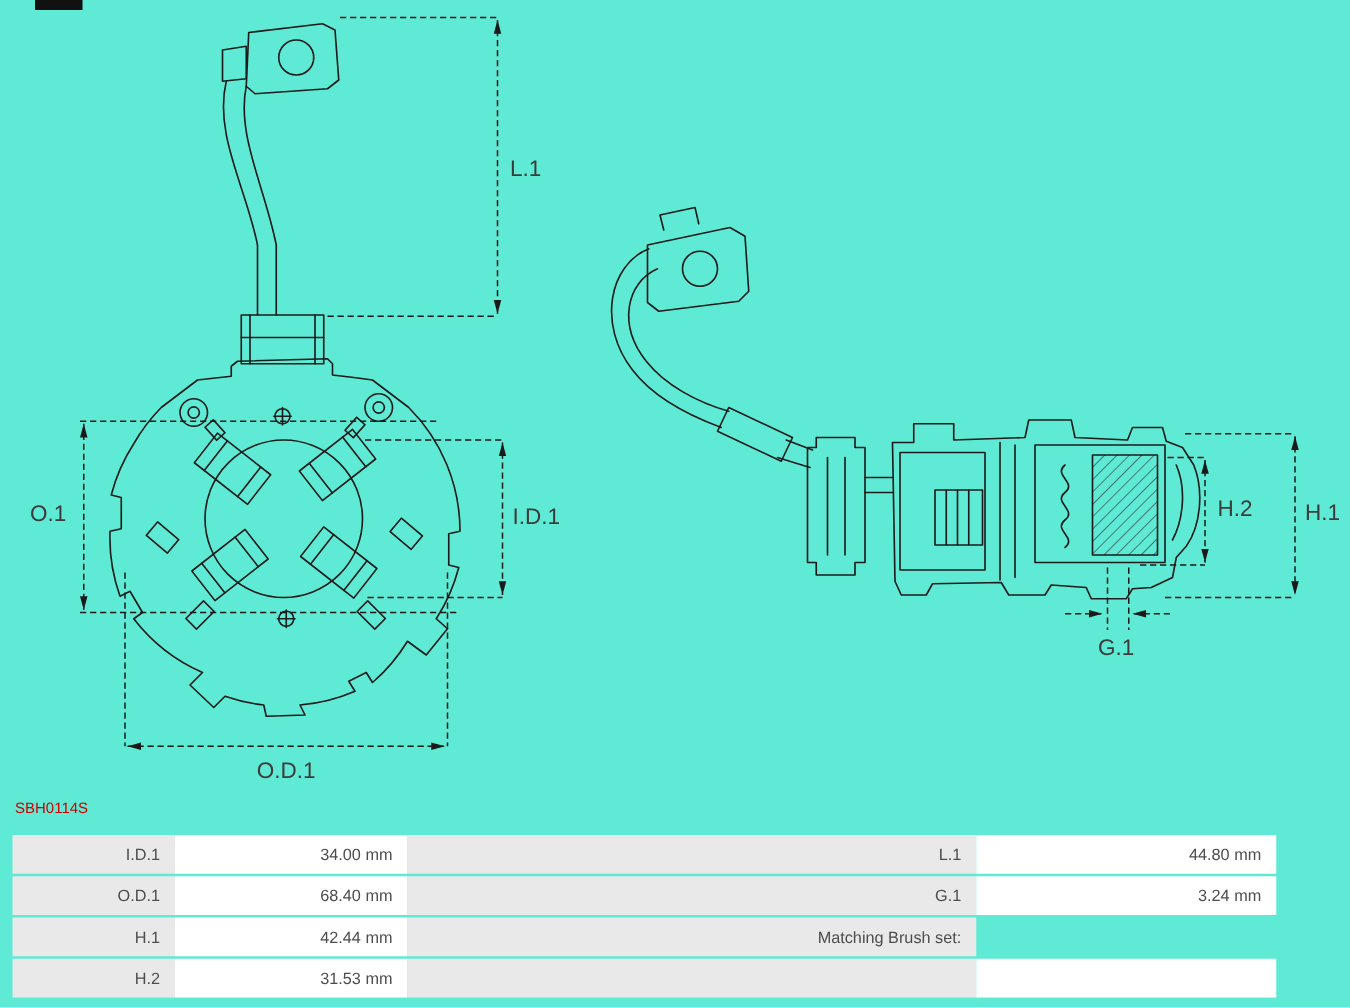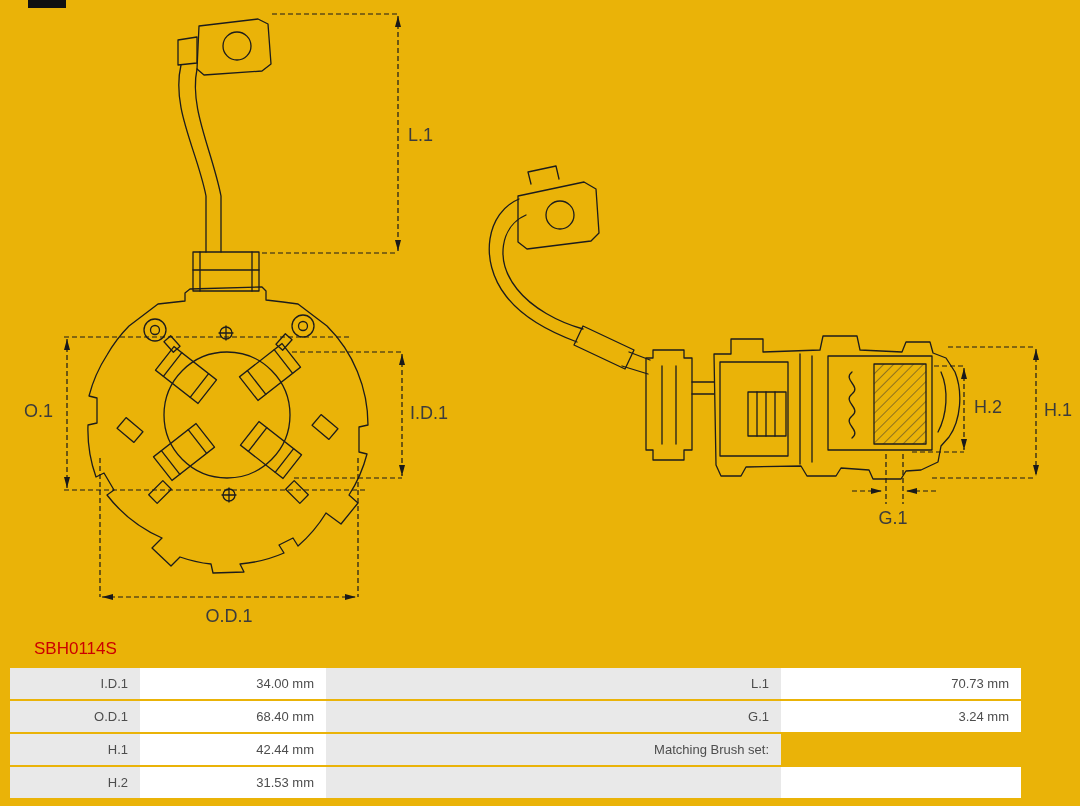--- a/index.html
+++ b/index.html
@@ -1,23 +1,23 @@
 <!DOCTYPE html>
 <html><head>
 <meta charset="utf-8">
 <style>
   html,body{margin:0;padding:0;background:#fff;}
-  .page{position:relative;width:1080px;height:806px;background:#eab308;
+  .page{position:relative;width:1080px;height:806px;background:#5eead4;
         font-family:"Liberation Sans",sans-serif;overflow:hidden;}
   .corner-mark{position:absolute;left:28px;top:0;width:38px;height:8px;background:#111;}
   svg.drawing{position:absolute;left:0;top:0;}
   .solid{stroke:#1c1c1c;stroke-width:1.3;fill:none;stroke-linejoin:round;stroke-linecap:round;}
   .dim{stroke:#1a1a1a;stroke-width:1.2;fill:none;stroke-dasharray:5 3;}
   .dimtext{font-family:"Liberation Sans",sans-serif;font-size:18px;fill:#3c3c3c;}
-  .part-number{position:absolute;left:12px;top:639px;font-size:17px;color:#cc0000;margin-left:22px;}
+  .part-number{position:absolute;left:12px;top:639px;font-size:12px;color:#cc0000;}
   .spec-table{position:absolute;left:10px;top:668px;width:1060px;
               display:flex;flex-direction:column;gap:2px;}
   .spec-row{display:flex;}
   .cell{height:31px;line-height:31px;font-size:13px;color:#4d4d4d;
         text-align:right;padding:0 12px;box-sizing:border-box;white-space:nowrap;}
   .lab{background:#e9e9e9;}
   .val{background:#ffffff;}
   .w1{width:130px}.w2{width:186px}.w3{width:455px}.w4{width:240px}
 </style>
 </head>
@@ -206,21 +206,21 @@
   </svg>
 
   <div class="part-number">SBH0114S</div>
 
   <div class="spec-table">
 
     <div class="spec-row">
       <div class="cell lab w1">I.D.1</div>
       <div class="cell val w2">34.00 mm</div>
       <div class="cell lab w3">L.1</div>
-      <div class="cell val w4">70.73 mm</div>
+      <div class="cell val w4">44.80 mm</div>
     </div>
 
     <div class="spec-row">
       <div class="cell lab w1">O.D.1</div>
       <div class="cell val w2">68.40 mm</div>
       <div class="cell lab w3">G.1</div>
       <div class="cell val w4">3.24 mm</div>
     </div>
 
     <div class="spec-row">

